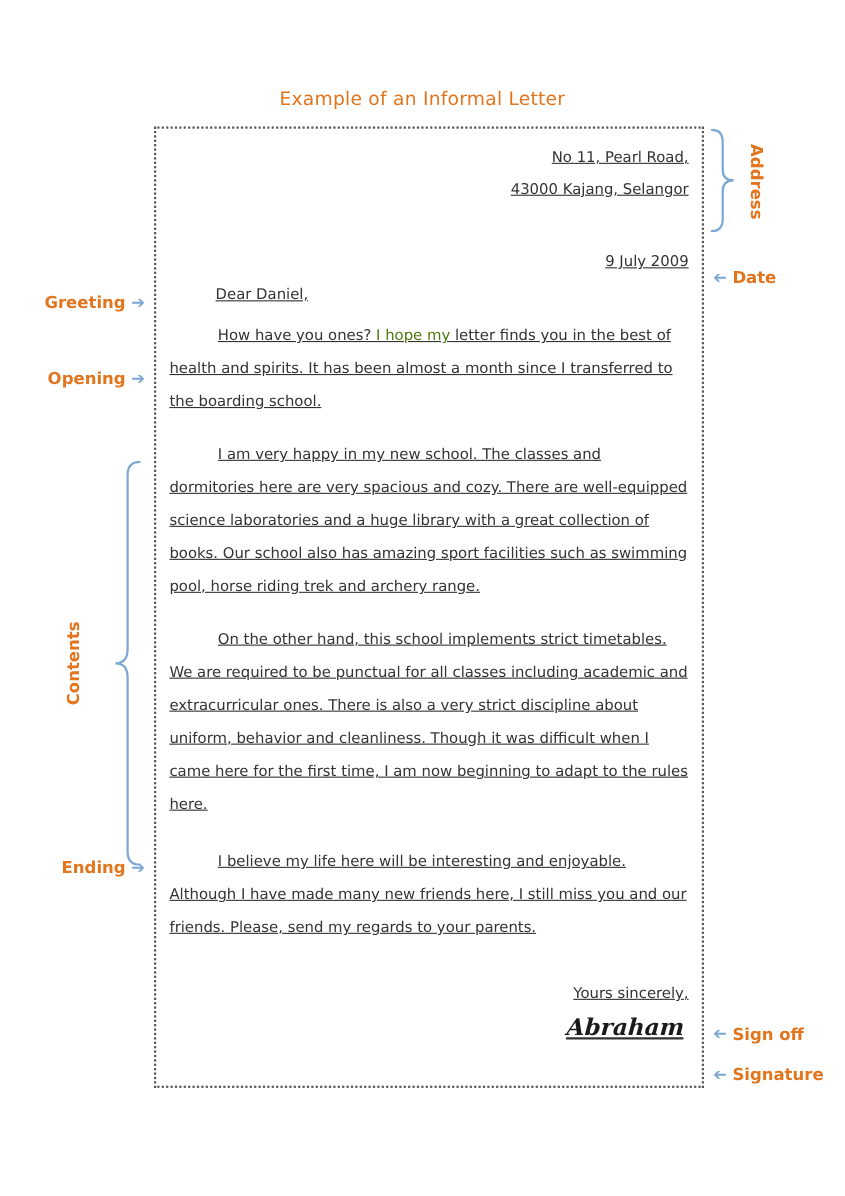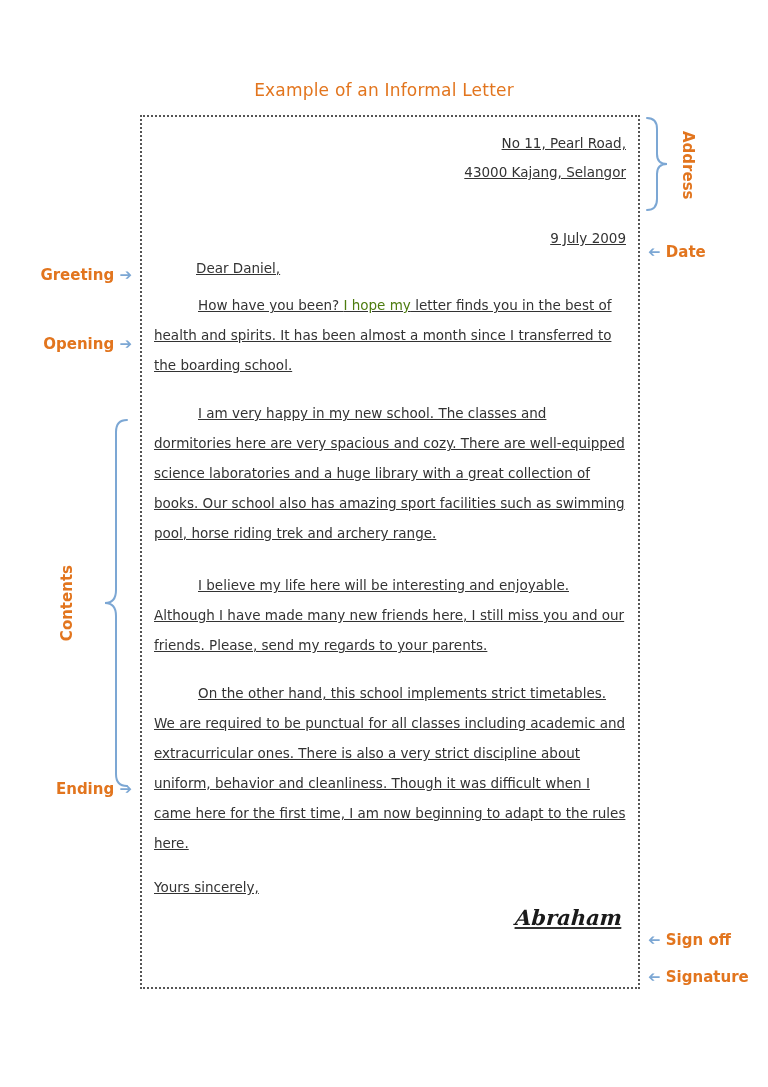--- a/index.html
+++ b/index.html
@@ -22,21 +22,21 @@
     color:#333; font-size:13.5px; line-height:30px; overflow:hidden;text-decoration:underline;
   }
   .addr { text-align:right; line-height:29px; margin-top:4px; }
   .date { text-align:right; margin-top:36px; }
   .greeting { margin-top:0;margin-left:42px; }
   p.body-par { text-indent:44px; }
   .opening { margin-top:7px; }
   .p1 { margin-top:18px; }
   .p2 { margin-top:18px; }
   .ending { margin-top:22px; }
-  .signoff { text-align:left; margin-top:14px; }
+  .signoff { text-align:right; margin-top:30px; }
   .signature {
     text-align:right; font-family:"DejaVu Serif","Liberation Serif",serif;
     font-style:italic; font-weight:bold; font-size:21px; line-height:32px;
     padding-right:4px; color:#1a1a1a; transform:skewX(-4deg);
   }
   .hl { color:#4d7c0f;text-align:center; }
 
   .side-label {
     position:absolute; color:#E2751E; font-weight:bold; font-size:15px;
     white-space:nowrap; line-height:19px;
@@ -63,24 +63,24 @@
 
   <div class="title">Example of an Informal Letter</div>
 
   <div class="letter">
     <div class="addr">
       <div>No 11, Pearl Road,</div>
       <div>43000 Kajang, Selangor</div>
     </div>
     <div class="date">9 July 2009</div>
     <div class="greeting">Dear Daniel,</div>
-    <p class="body-par opening"><span>How have you been? </span><span class="hl">I hope my</span><span> letter finds you in the best of health and spirits. It has been almost a month since I transferred to the boarding school.</span></p>
+    <p class="body-par opening"><span>How have you ones? </span><span class="hl">I hope my</span><span> letter finds you in the best of health and spirits. It has been almost a month since I transferred to the boarding school.</span></p>
     <p class="body-par p1">I am very happy in my new school. The classes and dormitories here are very spacious and cozy. There are well-equipped science laboratories and a huge library with a great collection of books. Our school also has amazing sport facilities such as swimming pool, horse riding trek and archery range.</p>
+    <p class="body-par p2">On the other hand, this school implements strict timetables. We are required to be punctual for all classes including academic and extracurricular ones. There is also a very strict discipline about uniform, behavior and cleanliness. Though it was difficult when I came here for the first time, I am now beginning to adapt to the rules here.</p>
     <p class="body-par ending">I believe my life here will be interesting and enjoyable. Although I have made many new friends here, I still miss you and our friends. Please, send my regards to your parents.</p>
-    <p class="body-par p2">On the other hand, this school implements strict timetables. We are required to be punctual for all classes including academic and extracurricular ones. There is also a very strict discipline about uniform, behavior and cleanliness. Though it was difficult when I came here for the first time, I am now beginning to adapt to the rules here.</p>
     <div class="signoff">Yours sincerely,</div>
     <div class="signature">Abraham</div>
   </div>
 
   <div class="side-label left-label" style="top:266px;"><span>Greeting</span> <span class="arrow">➔</span></div>
 
   <div class="side-label left-label" style="top:335px;"><span>Opening</span> <span class="arrow">➔</span></div>
 
   <div class="v-label up" style="left:58px; top:565px;">Contents</div>
 

